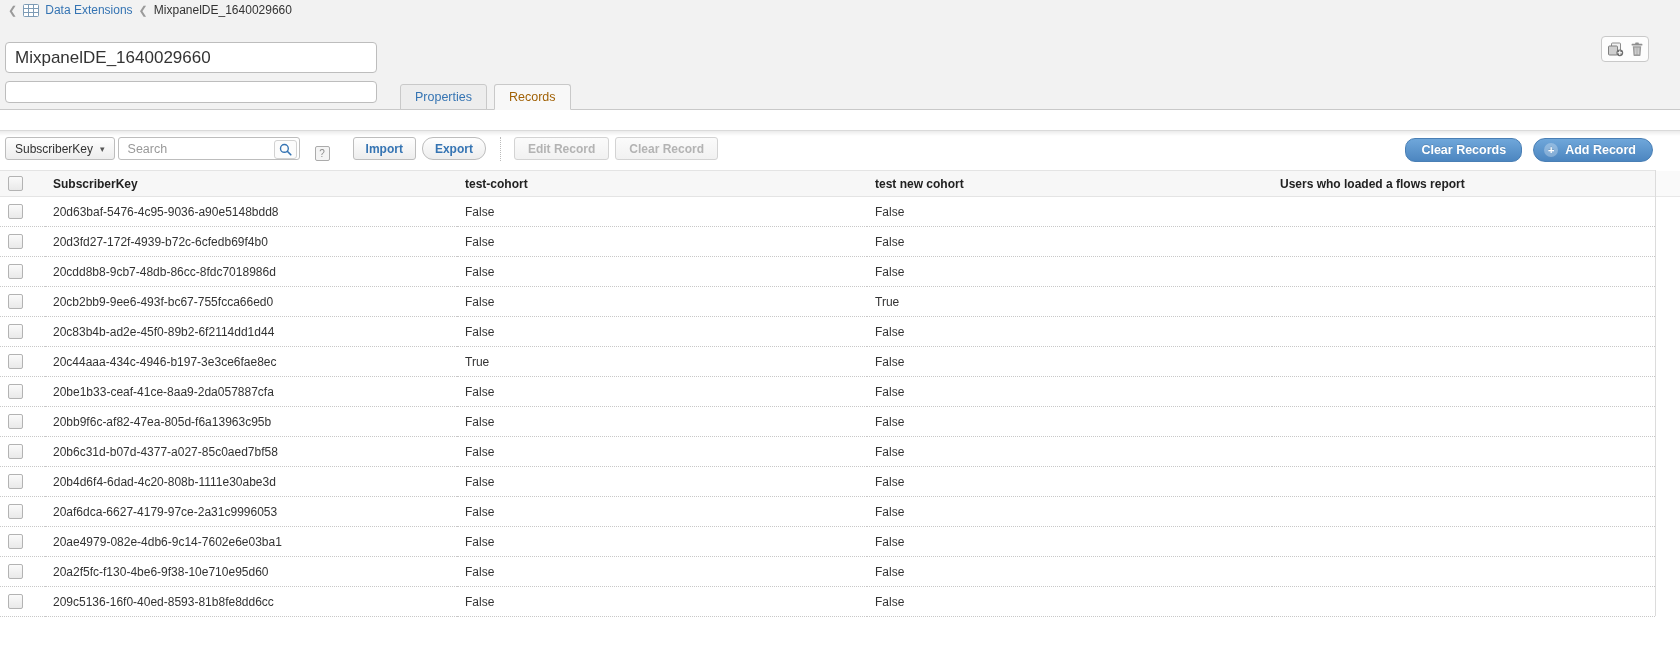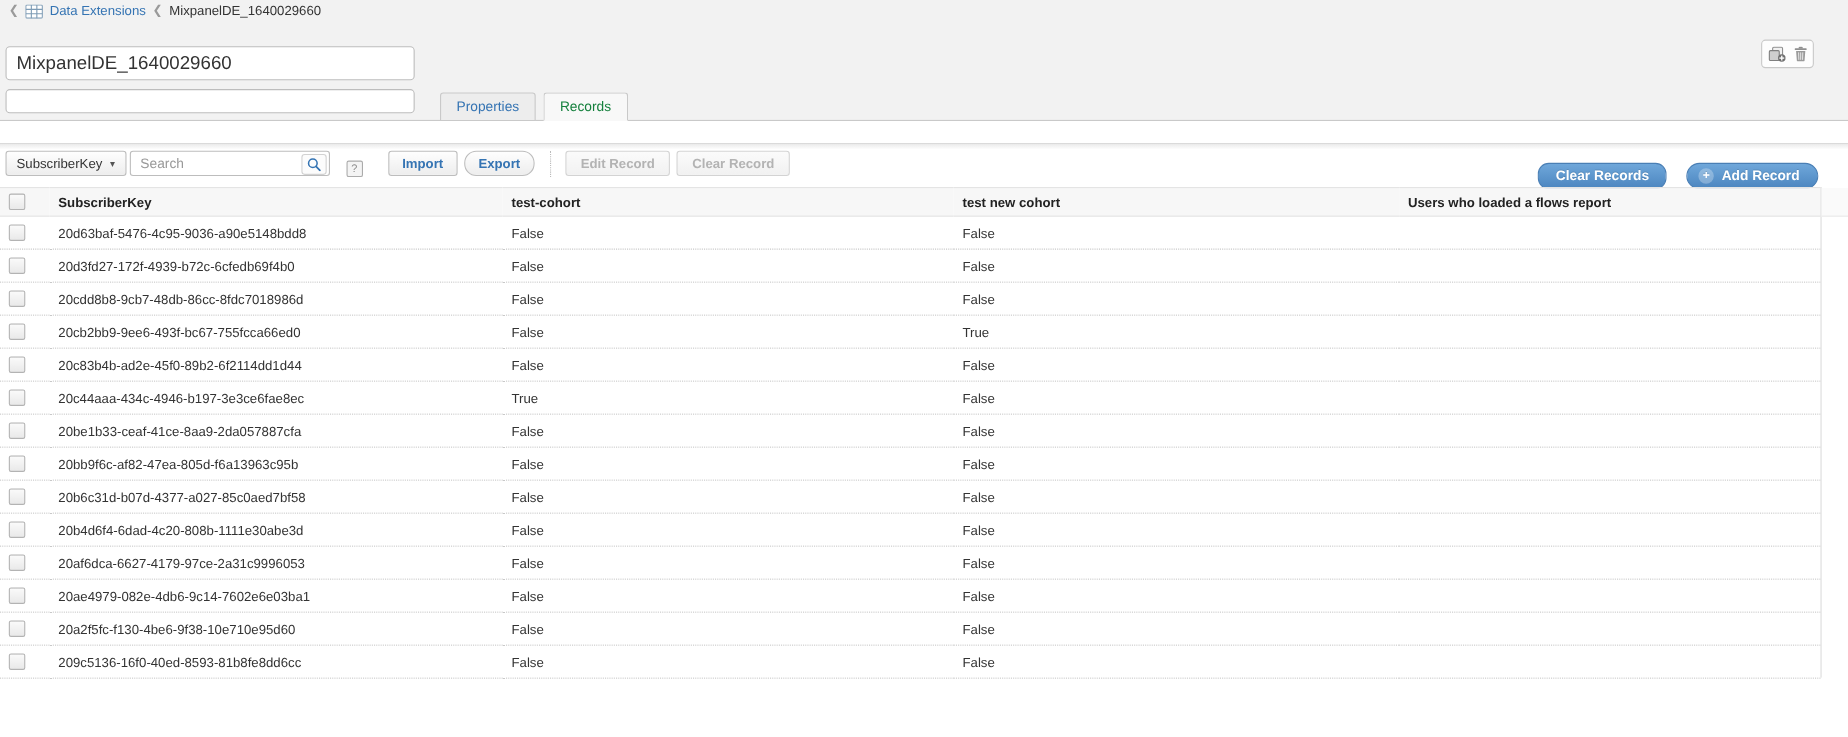--- a/index.html
+++ b/index.html
@@ -35,21 +35,21 @@
     border:1px solid #c9c9c9; border-radius:4px; background:#fdfdfd;
     display:flex; align-items:center; justify-content:center; gap:7px; cursor:pointer;
   }
 
   .tabs { position:absolute; left:400px; bottom:-1px; display:flex; gap:7px; }
   .tab {
     height:24px; line-height:24px; padding:0 14px; font-size:12.5px;
     border:1px solid #c9c9c9; border-radius:3px 3px 0 0; cursor:pointer;
   }
   .tab-properties { background:#ededed; color:#3574b3; }
-  .tab-records { background:#f8f8f8; color:#15803d; border-bottom-color:#f8f8f8; }
+  .tab-records { background:#f8f8f8; color:#a16207; border-bottom-color:#f8f8f8; }
 
   
   .toolbar-edge {
     position:absolute; top:130px; left:0; width:100%; height:5px;
     border-top:1px solid #dadada; background:linear-gradient(#ebebeb,#ffffff);
   }
   .toolbar { position:absolute; top:137px; left:0; width:100%; height:26px; }
   .tb-left { position:absolute; left:5px; top:0; display:flex; align-items:flex-start; }
   .btn {
     display:inline-flex; align-items:center; justify-content:center;
@@ -71,21 +71,21 @@
   }
   .help-badge {
     margin:9px 0 0 15px; width:13px; height:13px; border:1px solid #ababab; border-radius:2px;
     background:#f4f4f4; color:#8c8c8c; font-size:10px; line-height:13px; text-align:center; cursor:pointer;
   }
   .btn-import { margin-left:23px; padding:4px 12px; color:#3574b3; font-weight:bold; }
   .btn-export { margin-left:6px; padding:0 12px; color:#3574b3; font-weight:bold;border-radius:11px; }
   .tb-divider { width:0; border-left:1px dotted #bbb; height:24px; margin:0 13px 0 14px; }
   .btn-disabled { color:#b3b3b3; border-color:#d3d3d3; background:linear-gradient(#fbfbfb,#f1f1f1); font-weight:bold; padding:0 13px; margin-right:6px; cursor:default; }
 
-  .tb-right { position:absolute; right:27px; top:11px; display:flex; gap:18px; }
+  .tb-right { position:absolute; right:27px; top:1px; display:flex; gap:11px; }
   .btn-blue {
     height:24px; box-sizing:border-box; border:1px solid #4a7fb5; color:#fff; font-weight:bold; font-size:12.5px;
     background:linear-gradient(#6fa7da,#4c86c0); display:inline-flex; align-items:center; gap:7px;
     padding:0 15px; cursor:pointer; text-shadow:0 -1px 0 rgba(0,0,0,0.12);
   }
   .btn-clear-records { border-radius:10px; }
   .btn-add-record { border-radius:13px; padding:0 16px 0 10px; }
   .plus-circle {
     width:14px; height:14px; border-radius:50%; background:rgba(255,255,255,0.28);
     line-height:14px; text-align:center; font-size:11px; font-weight:bold;

